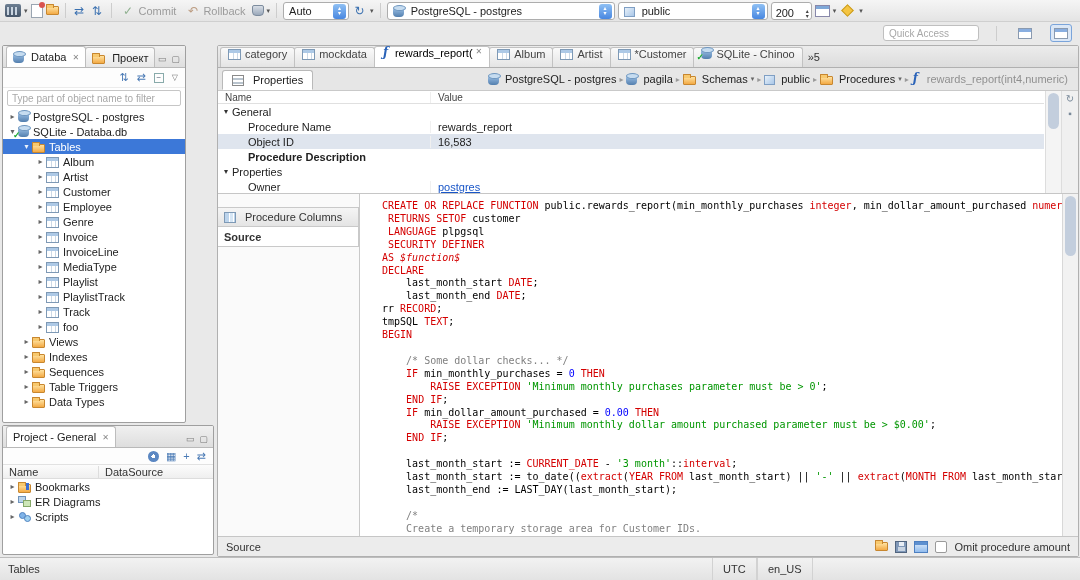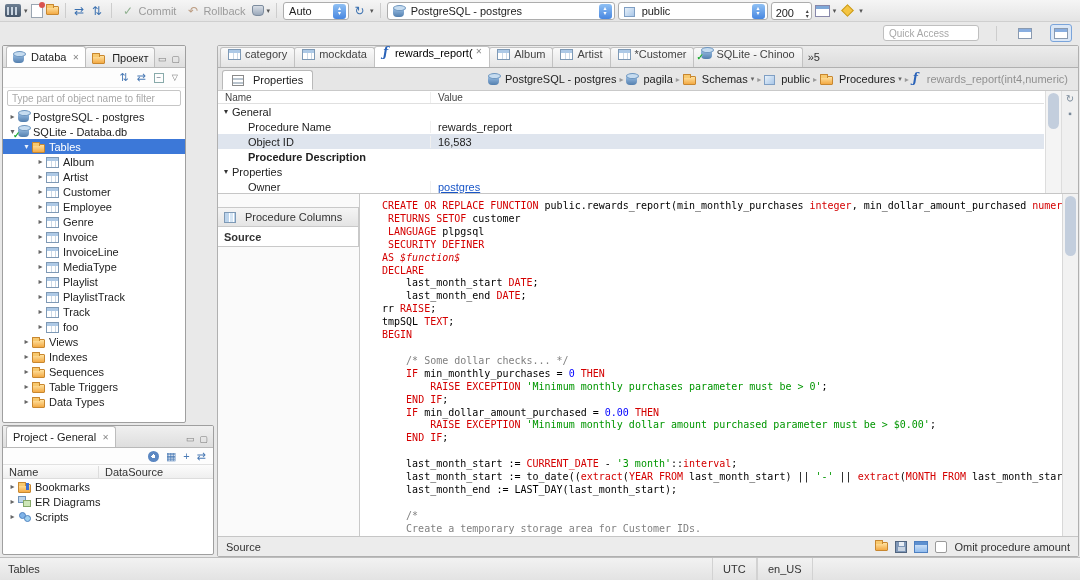--- a/index.html
+++ b/index.html
@@ -536,21 +536,21 @@
       <div class="codewrap">
         <div class="code">
             <div class="cline"><span class="tk-k">CREATE OR REPLACE FUNCTION</span><span class="tk-p"> public.rewards_report(min_monthly_purchases </span><span class="tk-k">integer</span><span class="tk-p">, min_dollar_amount_purchased </span><span class="tk-k">numeric</span></div>
             <div class="cline"><span class="tk-k"> RETURNS SETOF</span><span class="tk-p"> customer</span></div>
             <div class="cline"><span class="tk-k"> LANGUAGE</span><span class="tk-p"> plpgsql</span></div>
             <div class="cline"><span class="tk-k"> SECURITY DEFINER</span></div>
             <div class="cline"><span class="tk-k">AS</span><span class="tk-d"> $function$</span></div>
             <div class="cline"><span class="tk-k">DECLARE</span></div>
             <div class="cline"><span class="tk-p">    last_month_start </span><span class="tk-k">DATE</span><span class="tk-p">;</span></div>
             <div class="cline"><span class="tk-p">    last_month_end </span><span class="tk-k">DATE</span><span class="tk-p">;</span></div>
-            <div class="cline"><span class="tk-p">rr </span><span class="tk-k">RAISE</span><span class="tk-p">;</span></div>
+            <div class="cline"><span class="tk-p">rr </span><span class="tk-k">RECORD</span><span class="tk-p">;</span></div>
             <div class="cline"><span class="tk-p">tmpSQL </span><span class="tk-k">TEXT</span><span class="tk-p">;</span></div>
             <div class="cline"><span class="tk-k">BEGIN</span></div>
             <div class="cline">&nbsp;</div>
             <div class="cline"><span class="tk-c">    /* Some dollar checks... */</span></div>
             <div class="cline"><span class="tk-p">    </span><span class="tk-k">IF</span><span class="tk-p"> min_monthly_purchases = </span><span class="tk-n">0</span><span class="tk-p"> </span><span class="tk-k">THEN</span></div>
             <div class="cline"><span class="tk-p">        </span><span class="tk-k">RAISE EXCEPTION</span><span class="tk-p"> </span><span class="tk-s">'Minimum monthly purchases parameter must be &gt; 0'</span><span class="tk-p">;</span></div>
             <div class="cline"><span class="tk-p">    </span><span class="tk-k">END IF</span><span class="tk-p">;</span></div>
             <div class="cline"><span class="tk-p">    </span><span class="tk-k">IF</span><span class="tk-p"> min_dollar_amount_purchased = </span><span class="tk-n">0.00</span><span class="tk-p"> </span><span class="tk-k">THEN</span></div>
             <div class="cline"><span class="tk-p">        </span><span class="tk-k">RAISE EXCEPTION</span><span class="tk-p"> </span><span class="tk-s">'Minimum monthly dollar amount purchased parameter must be &gt; $0.00'</span><span class="tk-p">;</span></div>
             <div class="cline"><span class="tk-p">    </span><span class="tk-k">END IF</span><span class="tk-p">;</span></div>

